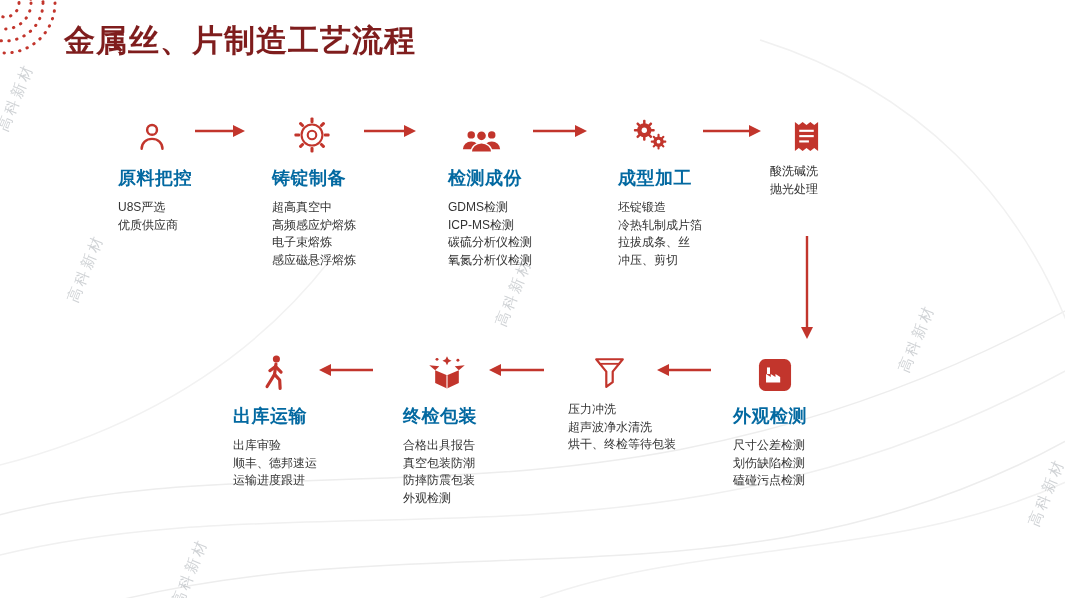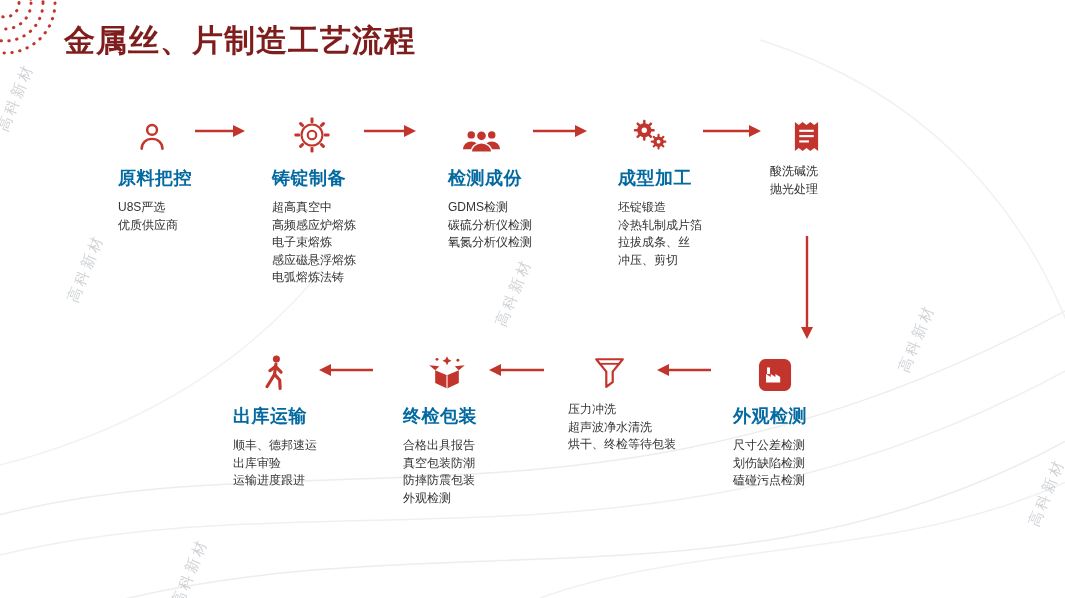--- a/index.html
+++ b/index.html
@@ -96,40 +96,40 @@
         <circle cx="20" cy="20" r="11" fill="none" stroke="#c2352c" stroke-width="2.2"></circle>
         <circle cx="20" cy="20" r="4.5" fill="none" stroke="#c2352c" stroke-width="2.2"></circle>
       </svg>
     </div>
     <h2>铸锭制备</h2>
     <ul>
       <li>超高真空中</li>
       <li>高频感应炉熔炼</li>
       <li>电子束熔炼</li>
       <li>感应磁悬浮熔炼</li>
-      <li>电弧熔炼法铸</li>
     </ul>
   </div>
 
   <div class="step s2" style="left:448px; top:112px;">
     <div class="icon-wrap" style="margin-left:13px;">
       <svg width="41" height="28" viewBox="0 0 44 30">
         <g fill="#c2352c">
           <circle cx="11" cy="9.5" r="4"></circle>
           <path d="M2 25 a9 8.5 0 0 1 18 0 z"></path>
           <circle cx="33" cy="9.5" r="4"></circle>
           <path d="M24 25 a9 8.5 0 0 1 18 0 z"></path>
           <circle cx="22" cy="10.5" r="5.4" stroke="#ffffff" stroke-width="1.5"></circle>
           <path d="M11 28 a11 10 0 0 1 22 0 z" stroke="#ffffff" stroke-width="1.5"></path>
         </g>
       </svg>
     </div>
     <h2>检测成份</h2>
     <ul>
       <li>GDMS检测</li>
+      <li>ICP-MS检测</li>
       <li>碳硫分析仪检测</li>
       <li>氧氮分析仪检测</li>
     </ul>
   </div>
 
   <div class="step s3" style="left:618px; top:112px;">
     <div class="icon-wrap" style="margin-left:13px;">
       <svg width="38" height="38" viewBox="0 0 40 40">
         <g fill="#c2352c">
           <rect x="12.7" y="4" width="2.6" height="5" rx="1"></rect>
@@ -240,22 +240,22 @@
           <path d="M16 10.5 L14.5 21.5"></path>
           <path d="M14.5 21.5 L20 27.5 L20.5 36.5"></path>
           <path d="M14.5 21.5 L10.5 28 L6.5 34.5"></path>
           <path d="M15.5 13 L21.5 19"></path>
           <path d="M15.5 13 L9.5 17.5"></path>
         </g>
       </svg>
     </div>
     <h2>出库运输</h2>
     <ul>
+      <li>出库审验</li>
       <li>顺丰、德邦速运</li>
-      <li>出库审验</li>
       <li>运输进度跟进</li>
     </ul>
   </div>
 
   <svg class="arrow" style="left:194px; top:124px;" width="52" height="14" viewBox="0 0 52 14">
     <line x1="1" y1="7" x2="40" y2="7" stroke="#c2352c" stroke-width="2.4"></line>
     <polygon points="39,1 51,7 39,13" fill="#c2352c"></polygon>
   </svg>
 
   <svg class="arrow" style="left:363px; top:124px;" width="54" height="14" viewBox="0 0 54 14">

